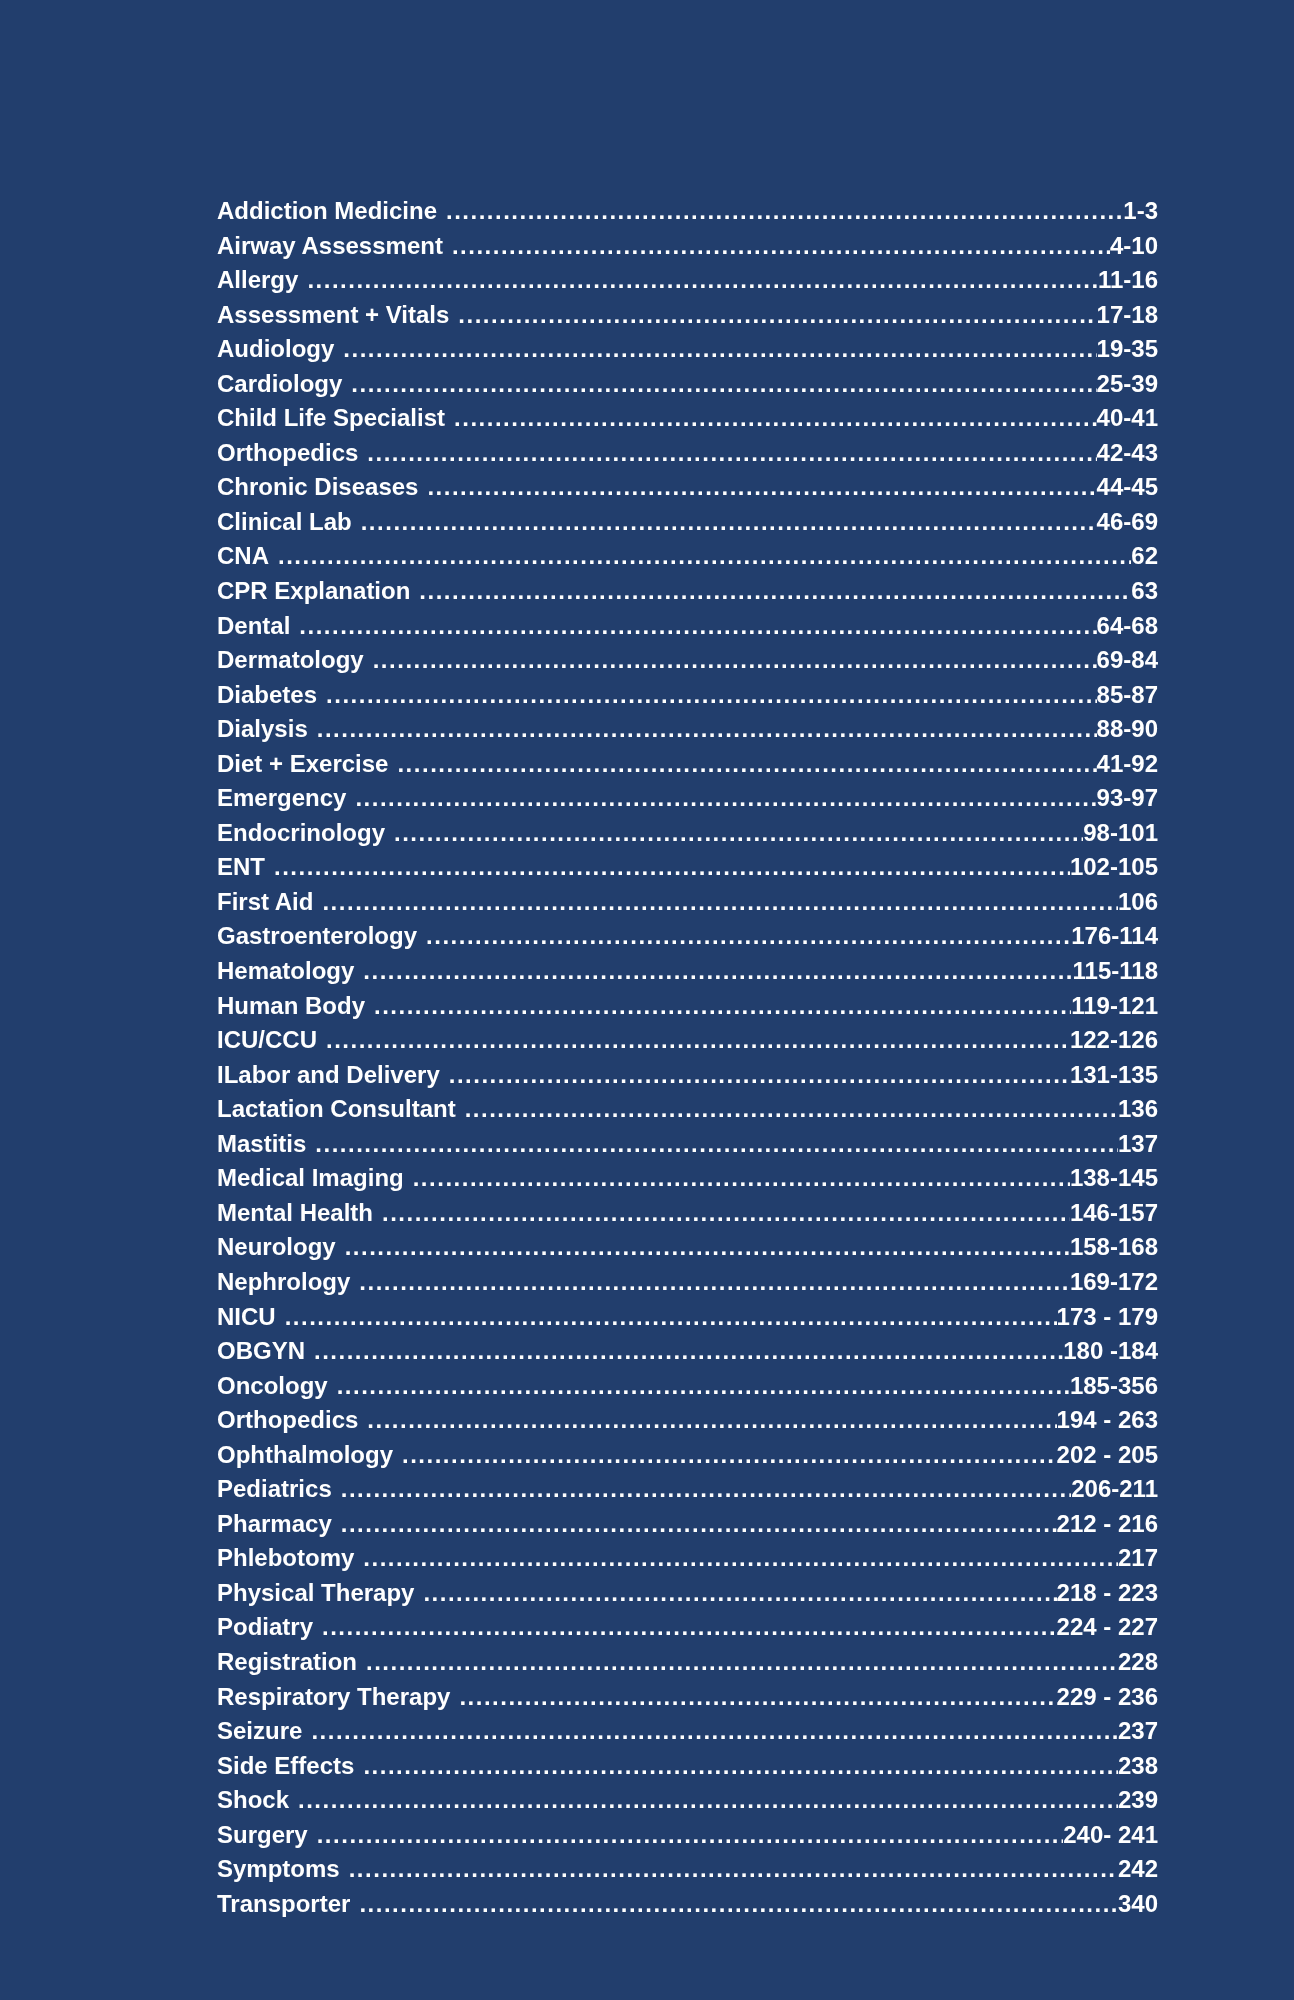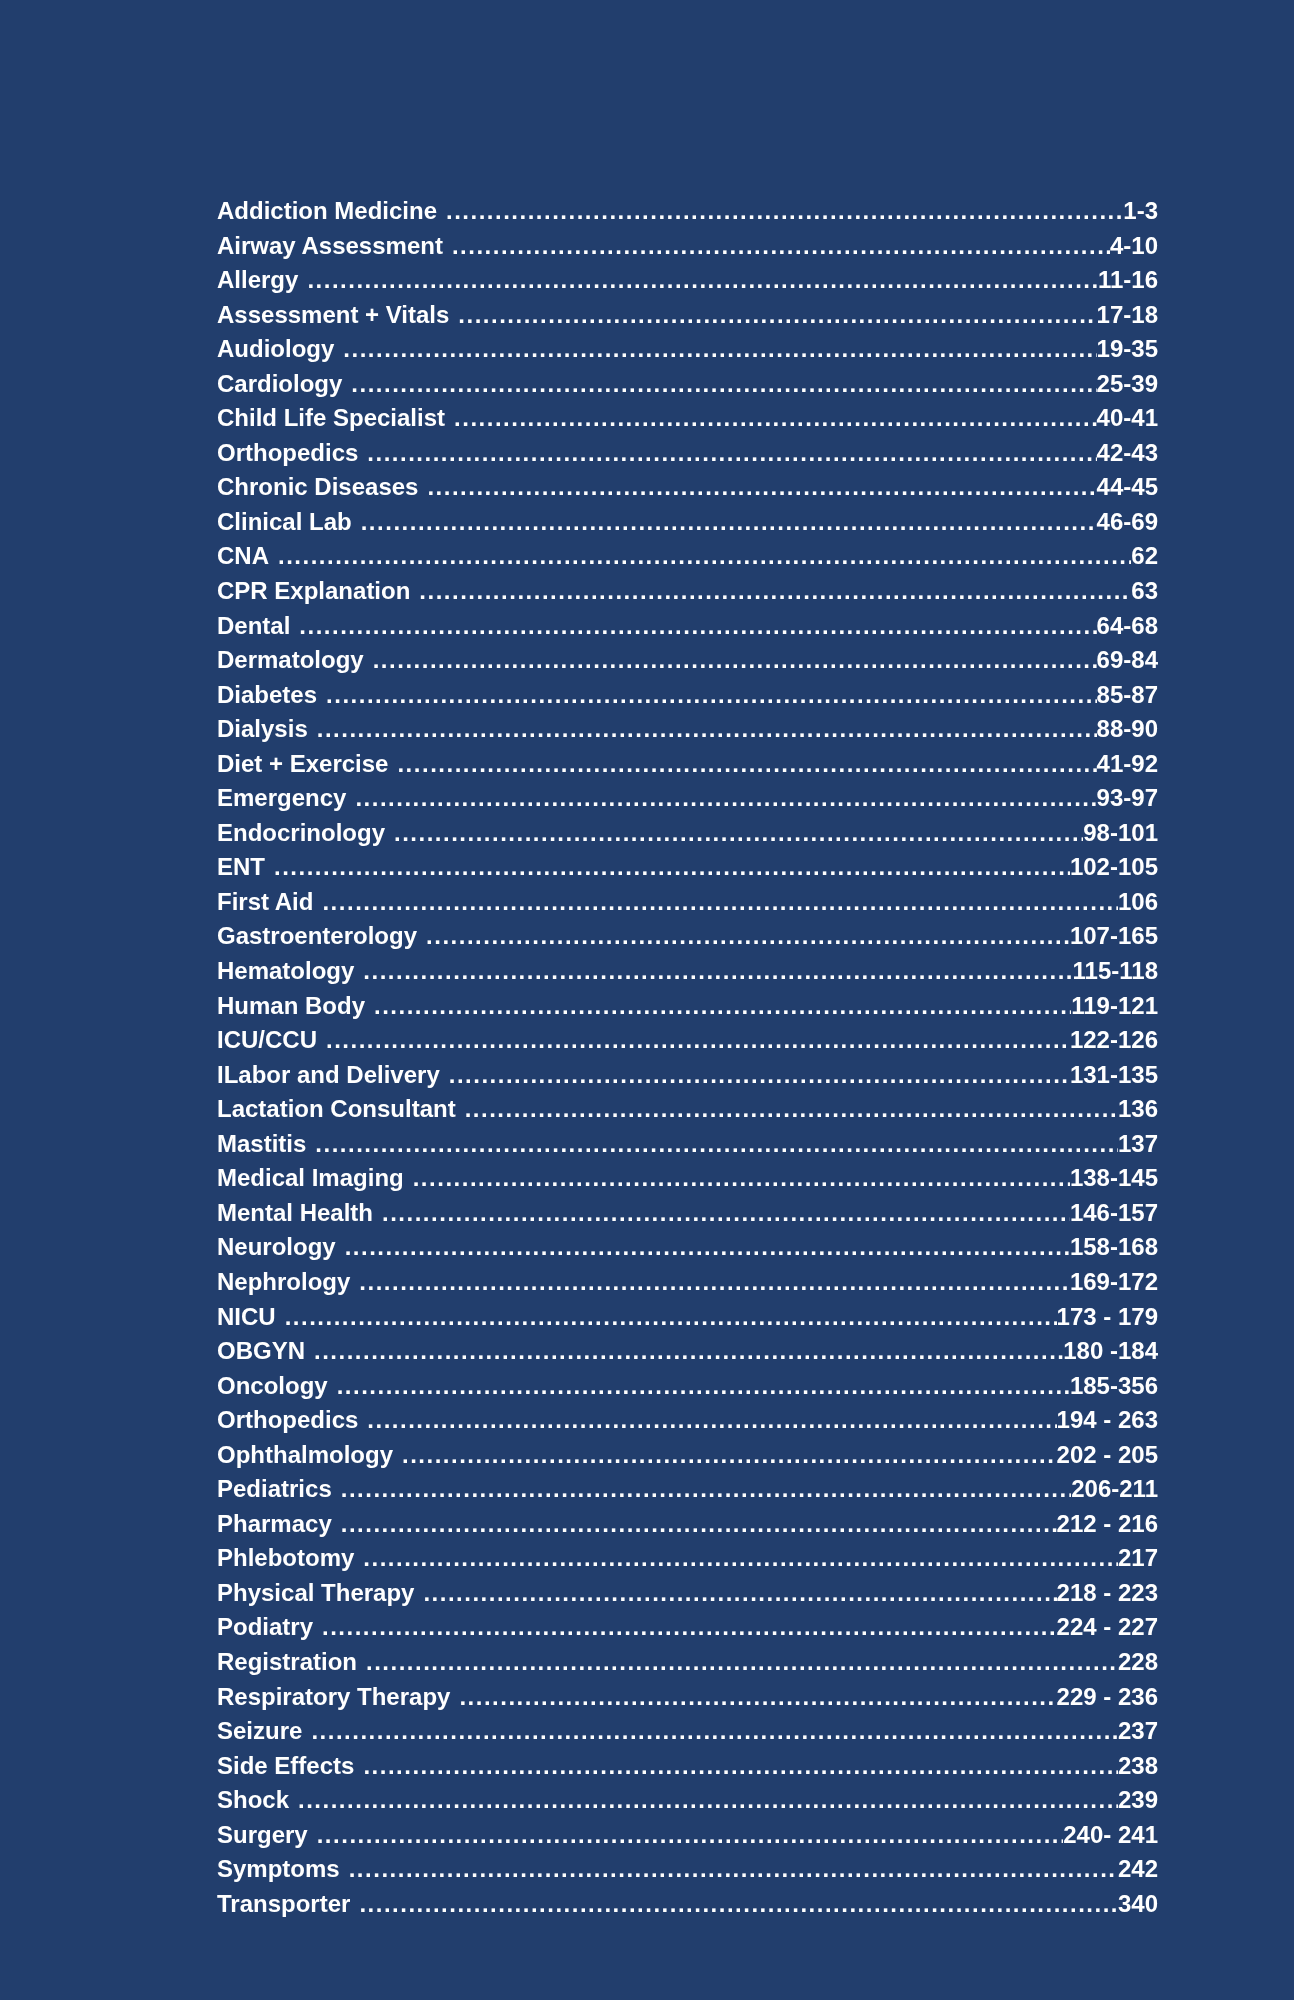--- a/index.html
+++ b/index.html
@@ -198,21 +198,21 @@
 
   <div class="row">
     <span class="label">First Aid</span>
     <span class="dots" aria-hidden="true">....................................................................................................................................................................................................................................................................</span>
     <span class="pages">106</span>
   </div>
 
   <div class="row">
     <span class="label">Gastroenterology</span>
     <span class="dots" aria-hidden="true">....................................................................................................................................................................................................................................................................</span>
-    <span class="pages">107-165</span>
+    <span class="pages">176-114</span>
   </div>
 
   <div class="row">
     <span class="label">Hematology</span>
     <span class="dots" aria-hidden="true">....................................................................................................................................................................................................................................................................</span>
     <span class="pages">115-118</span>
   </div>
 
   <div class="row">
     <span class="label">Human Body</span>

